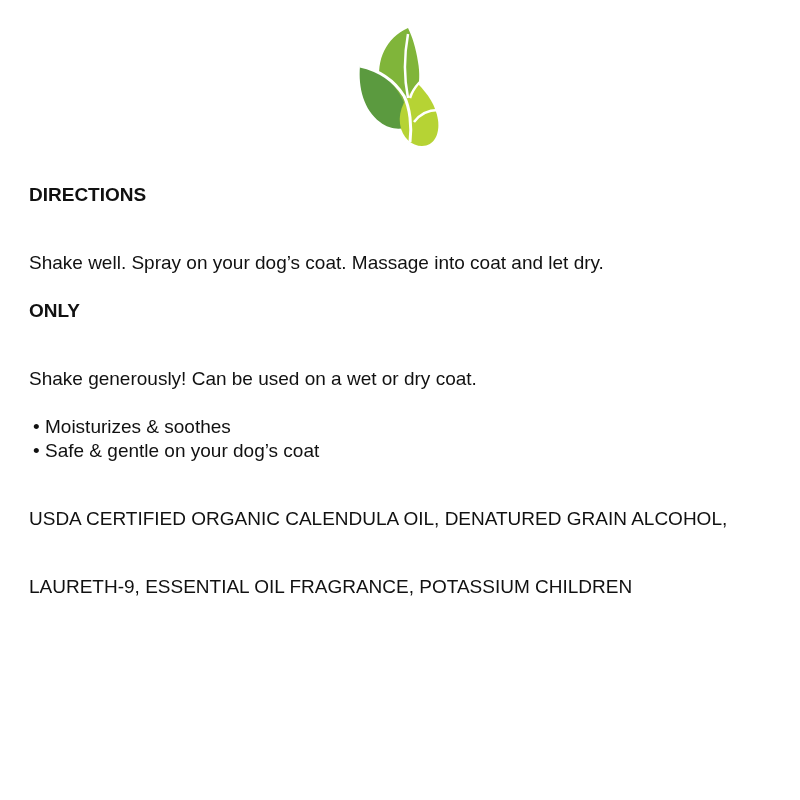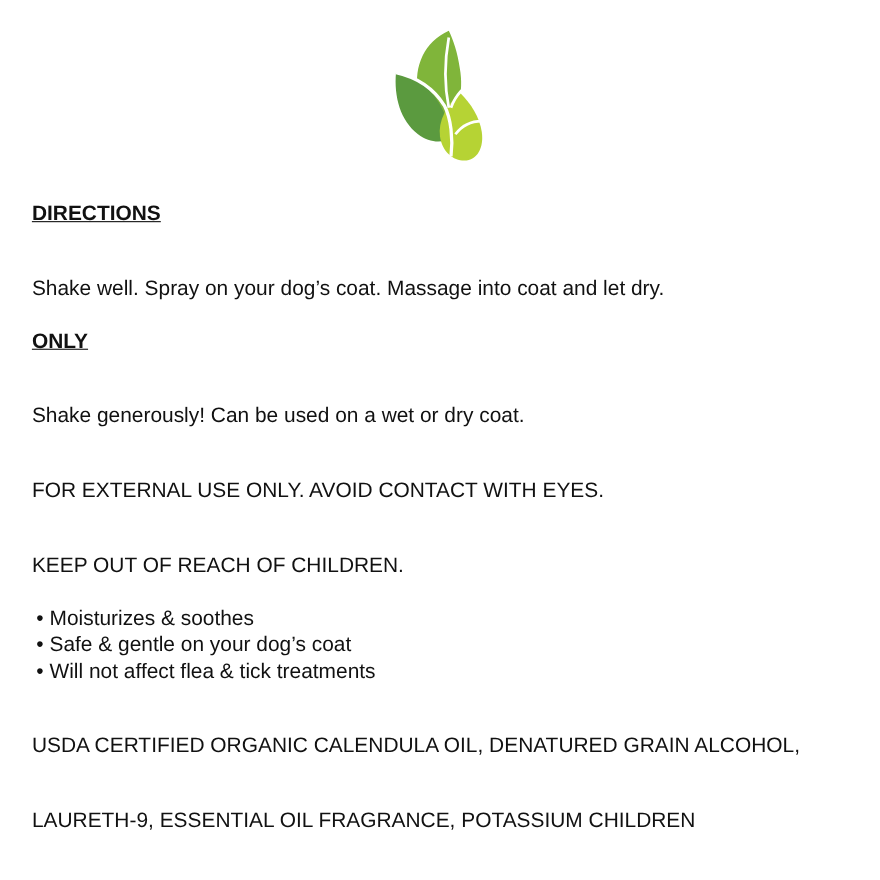--- a/index.html
+++ b/index.html
@@ -29,21 +29,20 @@
       width: 760px;
       font-size: 19px;
       line-height: 24px;
     }
     .section {
       margin: 0 0 24px 0;
     }
     .heading {
       font-weight: bold;
       display: block;
-      text-decoration: underline;
     }
     .line {
       display: block;
       white-space: nowrap;
       margin-top: 44px;
     }
     .bullet-list {
       list-style: none;
       margin: 4px;
       padding: 0;
@@ -84,35 +83,28 @@
   <div class="section">
     <span class="heading">DIRECTIONS</span>
     <span class="line">Shake well. Spray on your dog’s coat. Massage into coat and let dry.</span>
   </div>
 
   <div class="section">
     <span class="heading">ONLY</span>
     <span class="line">Shake generously! Can be used on a wet or dry coat.</span>
   </div>
 
-  <div class="section">
-    <span class="line">FOR EXTERNAL USE ONLY. AVOID CONTACT WITH EYES.</span>
-    <span class="line">KEEP OUT OF REACH OF CHILDREN.</span>
-  </div>
 
   <div class="section">
     <ul class="bullet-list">
       <li>
         <span class="bullet-dot">•</span><span>Moisturizes &amp; soothes</span>
       </li>
       <li>
         <span class="bullet-dot">•</span><span>Safe &amp; gentle on your dog’s coat</span>
-      </li>
-      <li>
-        <span class="bullet-dot">•</span><span>Will not affect flea &amp; tick treatments</span>
       </li>
     </ul>
   </div>
 
   <div class="section">
     <span class="line">USDA CERTIFIED ORGANIC CALENDULA OIL, DENATURED GRAIN ALCOHOL,</span>
     <span class="line">LAURETH-9, ESSENTIAL OIL FRAGRANCE, POTASSIUM CHILDREN</span>
   </div>
 
 </div>

